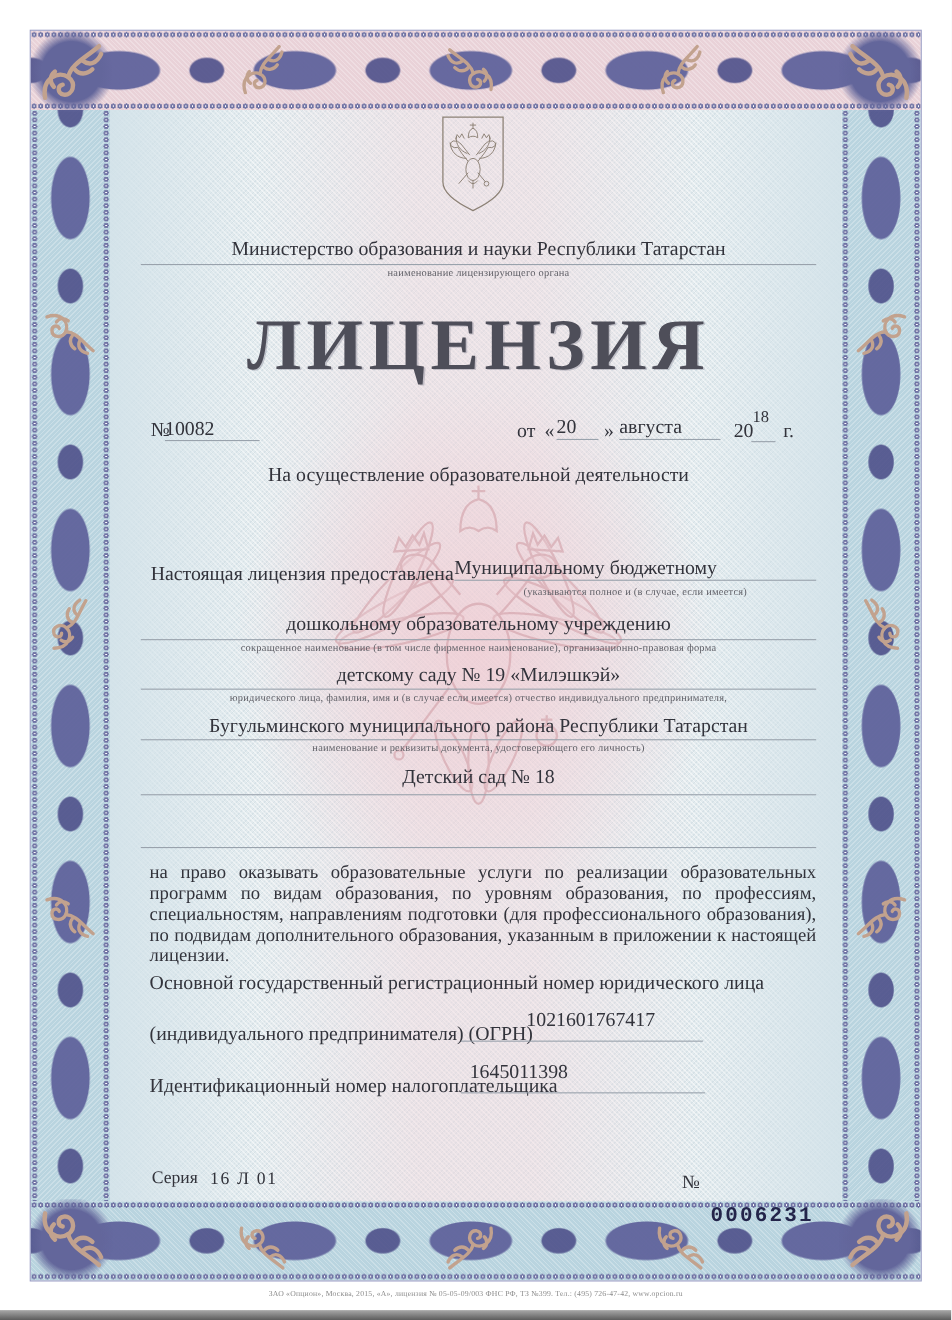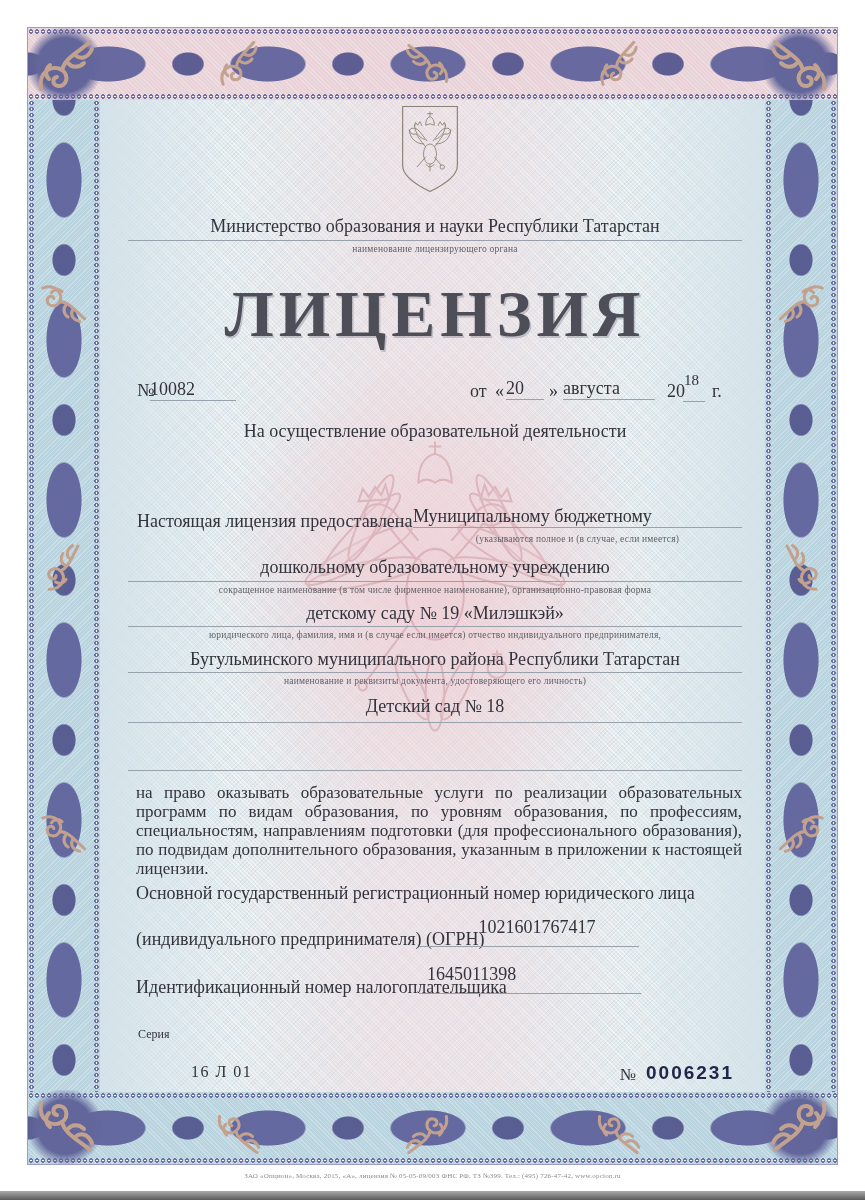--- a/index.html
+++ b/index.html
@@ -60,22 +60,22 @@
 
   .abs{position:absolute;}
   .ctr{left:128px;width:614px;text-align:center;}
   .t17{font-size:18px;line-height:21px;}
   .t18{font-size:18px;line-height:22px;}
   .cap{font-size:9.5px;line-height:12px;color:#5f5f66;letter-spacing:.2px;}
   .rule{border-bottom:1px solid #99a2ac;height:0;}
   .big-title{font-size:66px;font-weight:700;letter-spacing:5px;color:#4e4e59;
     text-shadow:1.5px 1.5px 0 rgba(118,118,134,.35);}
   .fillbox{text-align:left;border-bottom:1px solid #99a2ac;}
-  .serial{font-family:Liberation Sans, sans-serif;font-weight:700;
-    letter-spacing:2px;color:#23244a;}
+  .serial{font-family:Liberation Mono, monospace;font-weight:700;
+    letter-spacing:2px;color:#23244a;margin-top:32px;}
   .watermark{opacity:.55;}
   .scanbar{position:absolute;left:0;right:0;bottom:0;height:9px;
     background:linear-gradient(180deg,#a8a8a8,#5c5c5c);}
   .footerline{font-size:7px;color:#8b8b8b;letter-spacing:.2px;font-family:"Liberation Serif",serif;}
 </style>
 </head>
 <body>
 
 <div class="page">
 
@@ -261,20 +261,20 @@
 
   <div class="abs t17" style="left:136px;top:883px">Основной государственный регистрационный номер юридического лица</div>
   <div class="abs t17" style="left:419px;top:917px;width:220px;text-align:center;padding-left:8px">1021601767417</div>
   <div class="abs t17" style="left:136px;top:929px">(индивидуального предпринимателя) (ОГРН)</div>
   <div class="abs rule" style="left:419px;width:220px;top:946px"></div>
 
   <div class="abs t17" style="left:419px;top:964px;width:220px;text-align:left;padding-left:8px">1645011398</div>
   <div class="abs t17" style="left:136px;top:977px">Идентификационный номер налогоплательщика</div>
   <div class="abs rule" style="left:419px;width:222px;top:993px"></div>
 
-  <div class="abs" style="left:138px;top:1027px;font-size:12px">Серия</div>
+  <div class="abs" style="left:138px;top:1062px;font-size:16px">Серия</div>
   <div class="abs" style="left:191px;top:1063px;font-size:16px;letter-spacing:1.5px">16 Л 01</div>
   <div class="abs" style="left:620px;top:1065px;font-size:17px">№</div>
   <div class="abs serial" style="left:646px;top:1062px;font-size:19px">0006231</div>
 
   <div class="abs footerline" style="left:0;width:865px;top:1172px;text-align:center">ЗАО «Опцион», Москва, 2015, «А», лицензия № 05-05-09/003 ФНС РФ, ТЗ №399. Тел.: (495) 726-47-42, www.opcion.ru</div>
   <div class="scanbar"></div>
 </div>
 
 </body></html>

